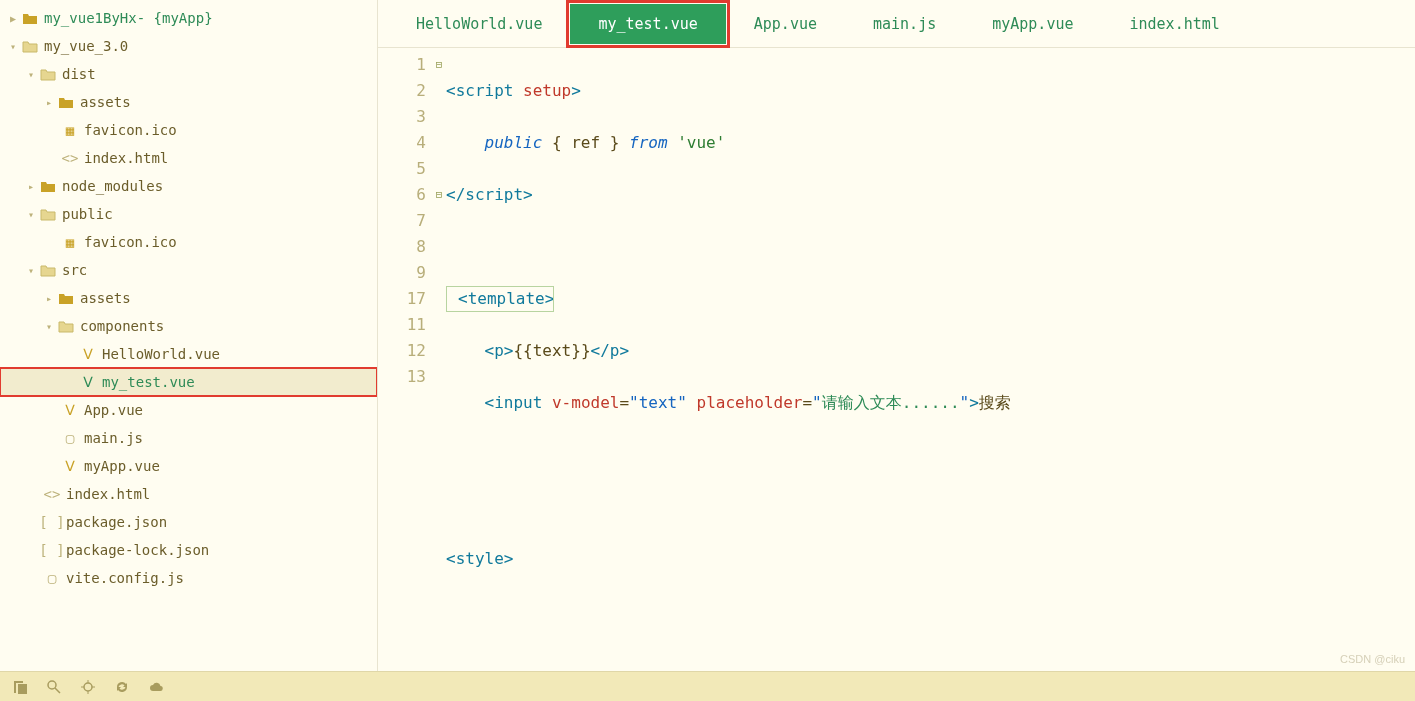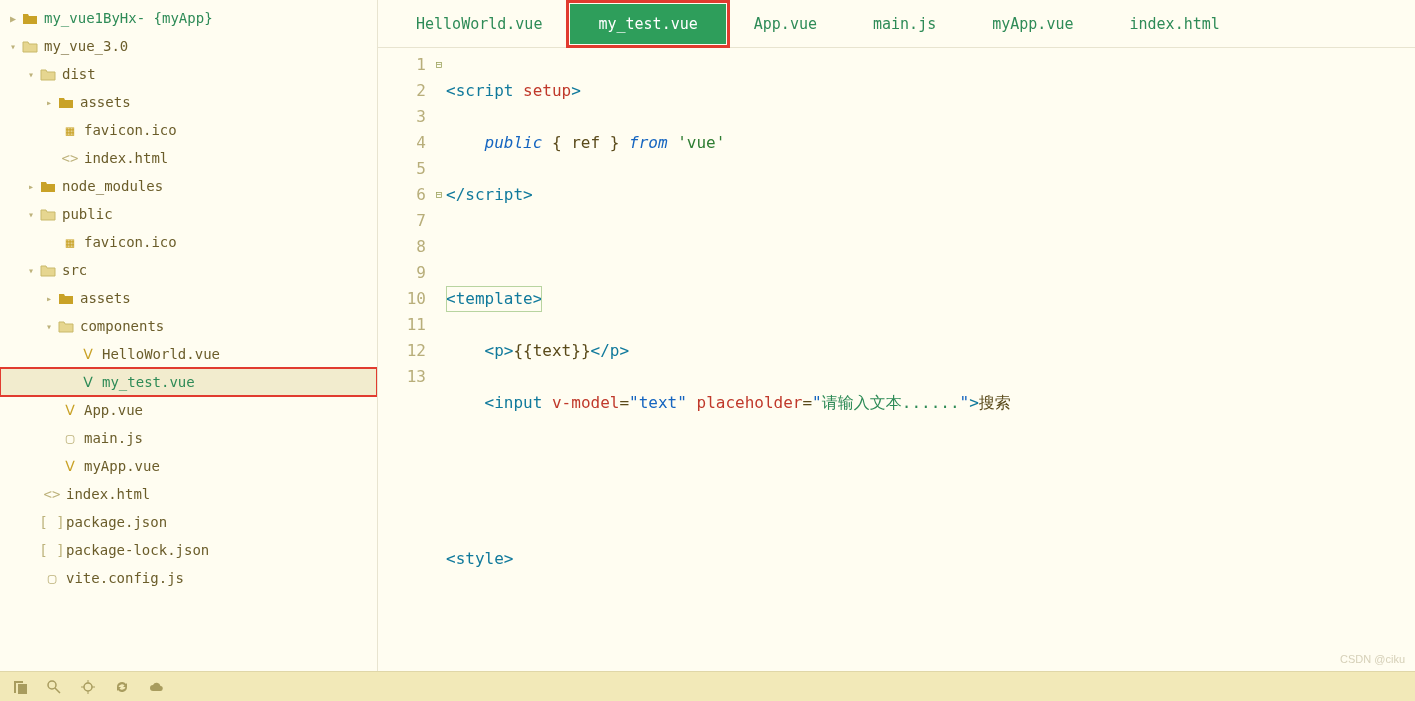--- a/index.html
+++ b/index.html
@@ -151,20 +151,21 @@
 .tok-func { color: #2e7d32; }
 .tok-str { color: #2e7d32; }
 .tok-str2 { color: #1565c0; }
 .tok-punct { color: #117a9c; }
 .tok-text { color: #5a4a1a; }
 .tok-cjk { color: #2e8b57; }
 .box-outline {
   outline: 1px solid #b8d4a0;
   outline-offset: -1px;
   display: inline-block;
+  padding-left: 12px;
 }
 .watermark {
   position: absolute;
   right: 10px;
   bottom: 6px;
   color: #d6d0b8;
   font-size: 11px;
   font-family: sans-serif;
 }
 </style>
@@ -377,21 +378,21 @@
     <div class="gutter">
       <div class="ln">1</div>
       <div class="ln">2</div>
       <div class="ln">3</div>
       <div class="ln">4</div>
       <div class="ln">5</div>
       <div class="ln">6</div>
       <div class="ln">7</div>
       <div class="ln">8</div>
       <div class="ln">9</div>
-      <div class="ln">10</div>
+      <div class="ln">17</div>
       <div class="ln">11</div>
       <div class="ln">12</div>
       <div class="ln">13</div>
     </div>
     <div class="fold-col">
       <div class="ln">⊟</div>
       <div class="ln"></div>
           <div class="ln"></div>
           <div class="ln"></div>
           <div class="ln"></div>

